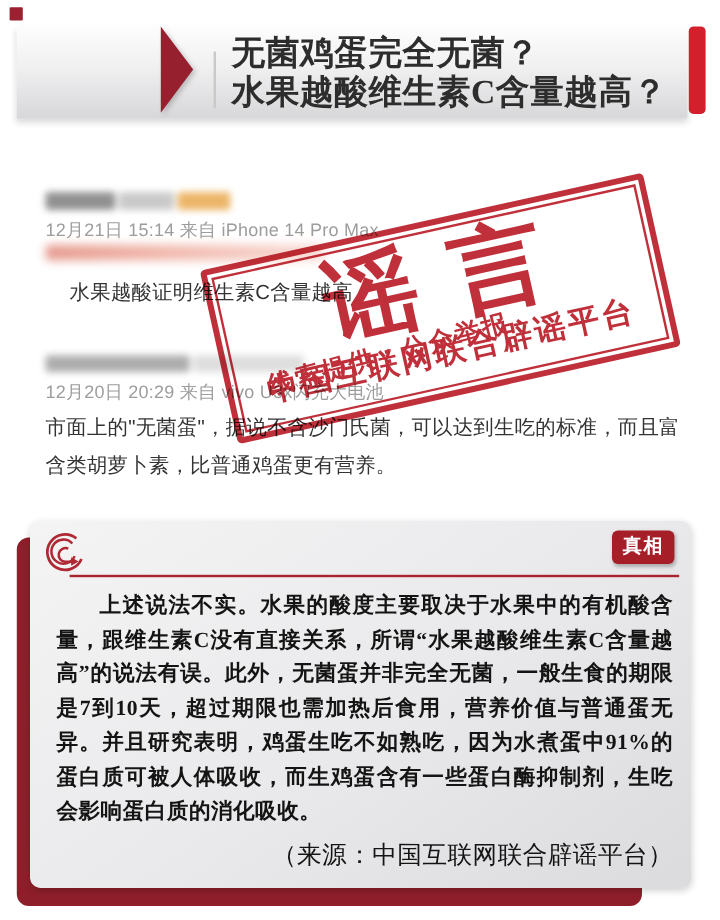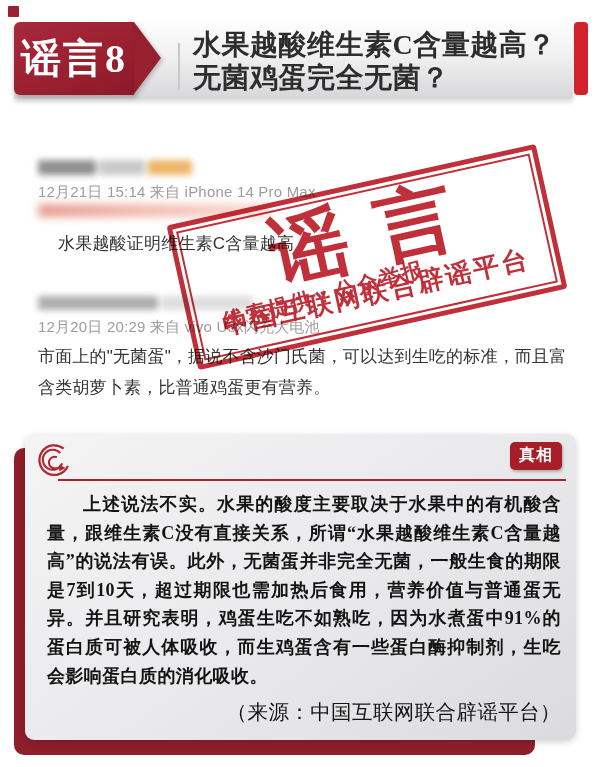--- a/index.html
+++ b/index.html
@@ -77,26 +77,25 @@
     font-family:"Liberation Serif","DejaVu Serif",serif;font-weight:400;
     font-size:20.5px;color:var(--body-text);letter-spacing:.4px;}
 </style>
 </head>
 <body>
 
 <div class="page">
 
   <div class="corner-square"></div>
   <div class="header-band"></div>
-  <div class="header-badge">谣言8</div>
   <div class="header-badge-arrow"></div>
   <div class="header-divider"></div>
   <div class="header-title">
+    <div>无菌鸡蛋完全无菌？</div>
     <div>水果越酸维生素C含量越高？</div>
-    <div>无菌鸡蛋完全无菌？</div>
   </div>
   <div class="right-bar"></div>
 
   <div class="post" style="top:160px;">
     <div class="blur-row">
       <div class="blur-seg" style="width:58px;background:#7d7d7d;"></div>
       <div class="blur-seg" style="width:46px;background:#c0c0c0;"></div>
       <div class="blur-seg" style="width:44px;background:#e9a94e;"></div>
     </div>
   </div>

